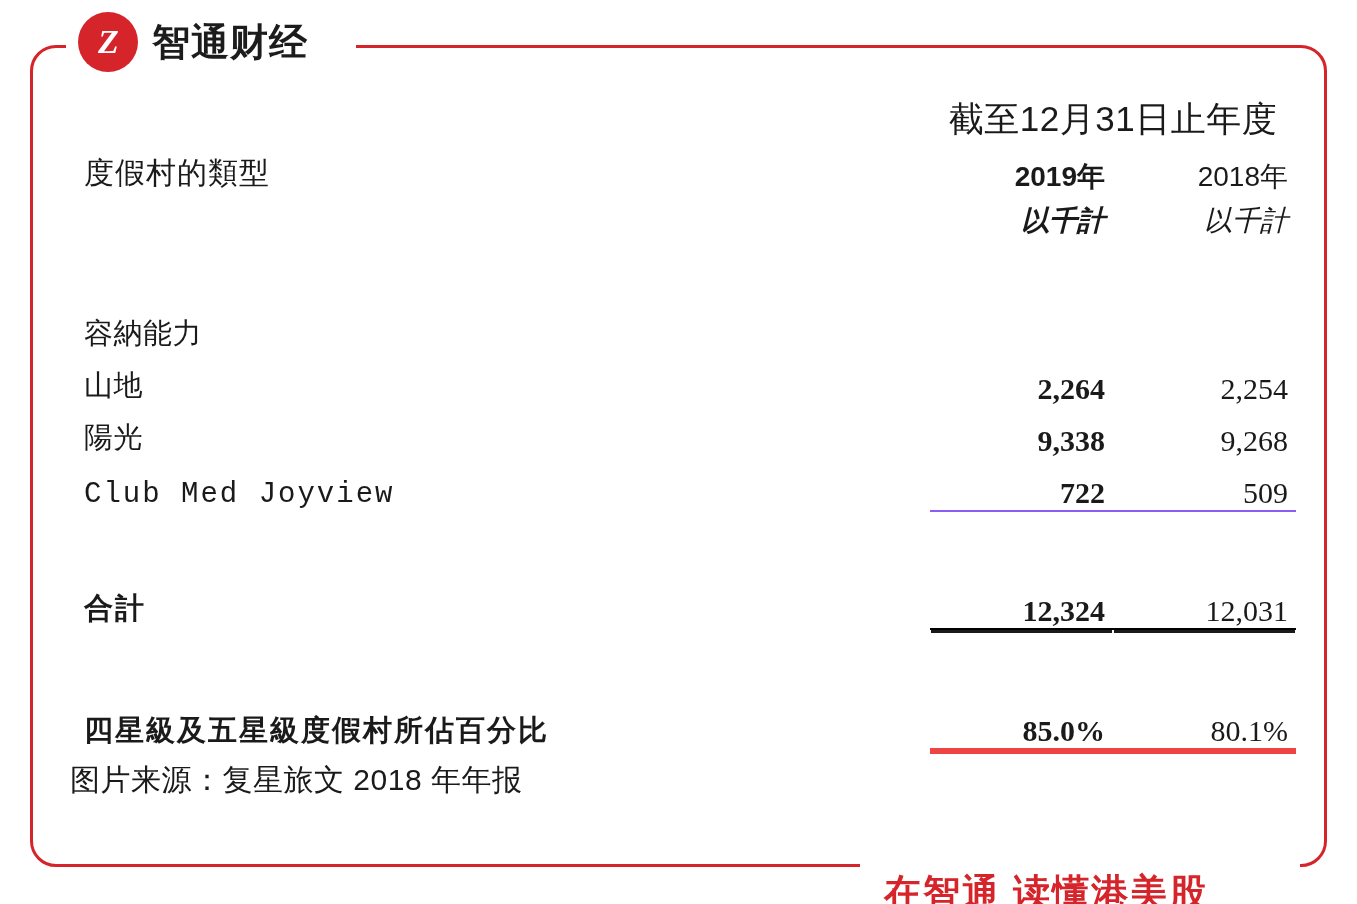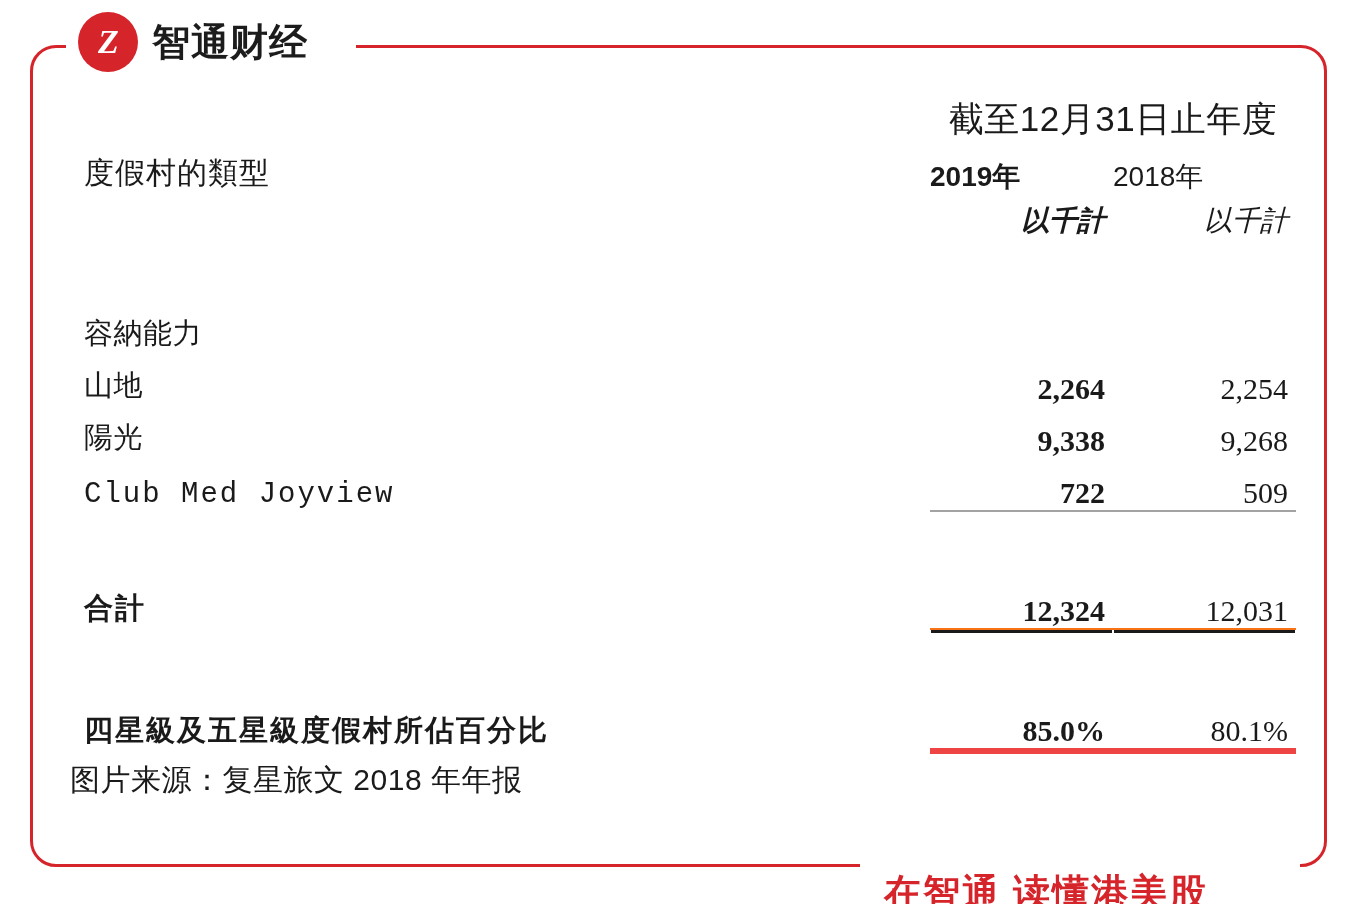--- a/index.html
+++ b/index.html
@@ -122,21 +122,21 @@
 
   .hdr-span {
     text-align: center;
     font-size: 35px;
     font-weight: bold;
     font-family: "Liberation Sans", sans-serif;
     padding-bottom: 10px !important;
     letter-spacing: 0.5px;
   }
   .hdr-year {
-    text-align: left;
+    text-align: right;
     padding-right: 8px !important;
     font-size: 28px;
     padding-bottom: 6px !important;
     font-family: "Liberation Sans", sans-serif;
   }
   .hdr-year.bold { font-weight: bold; }
   .hdr-unit {
     text-align: right;
     padding-right: 8px !important;
     font-size: 28px;
@@ -168,23 +168,23 @@
     letter-spacing: 2px;
   }
 
   tr.spacer-lg td { height: 64px; }
   tr.spacer-md td { height: 34px; }
   tr.data td { height: 52px; }
   tr.total td { height: 52px; }
   tr.pct td { height: 54px; }
 
   
-  .rule-single { border-bottom: 2px solid #a3a3a3; }
+  .rule-single { border-bottom: 2px solid #8b5cf6; }
   .rule-double {
-    border-bottom: 2px solid #f97316;
+    border-bottom: 2px solid #000000;
     box-shadow: 0 5px 0 -1px #1a1a1a;
   }
   .rule-thick { border-bottom: 6px solid #ef4444; }
 
   .source {
     position: absolute;
     left: 70px;
     top: 760px;
     font-size: 30px;
     font-family: "Liberation Sans", sans-serif;

